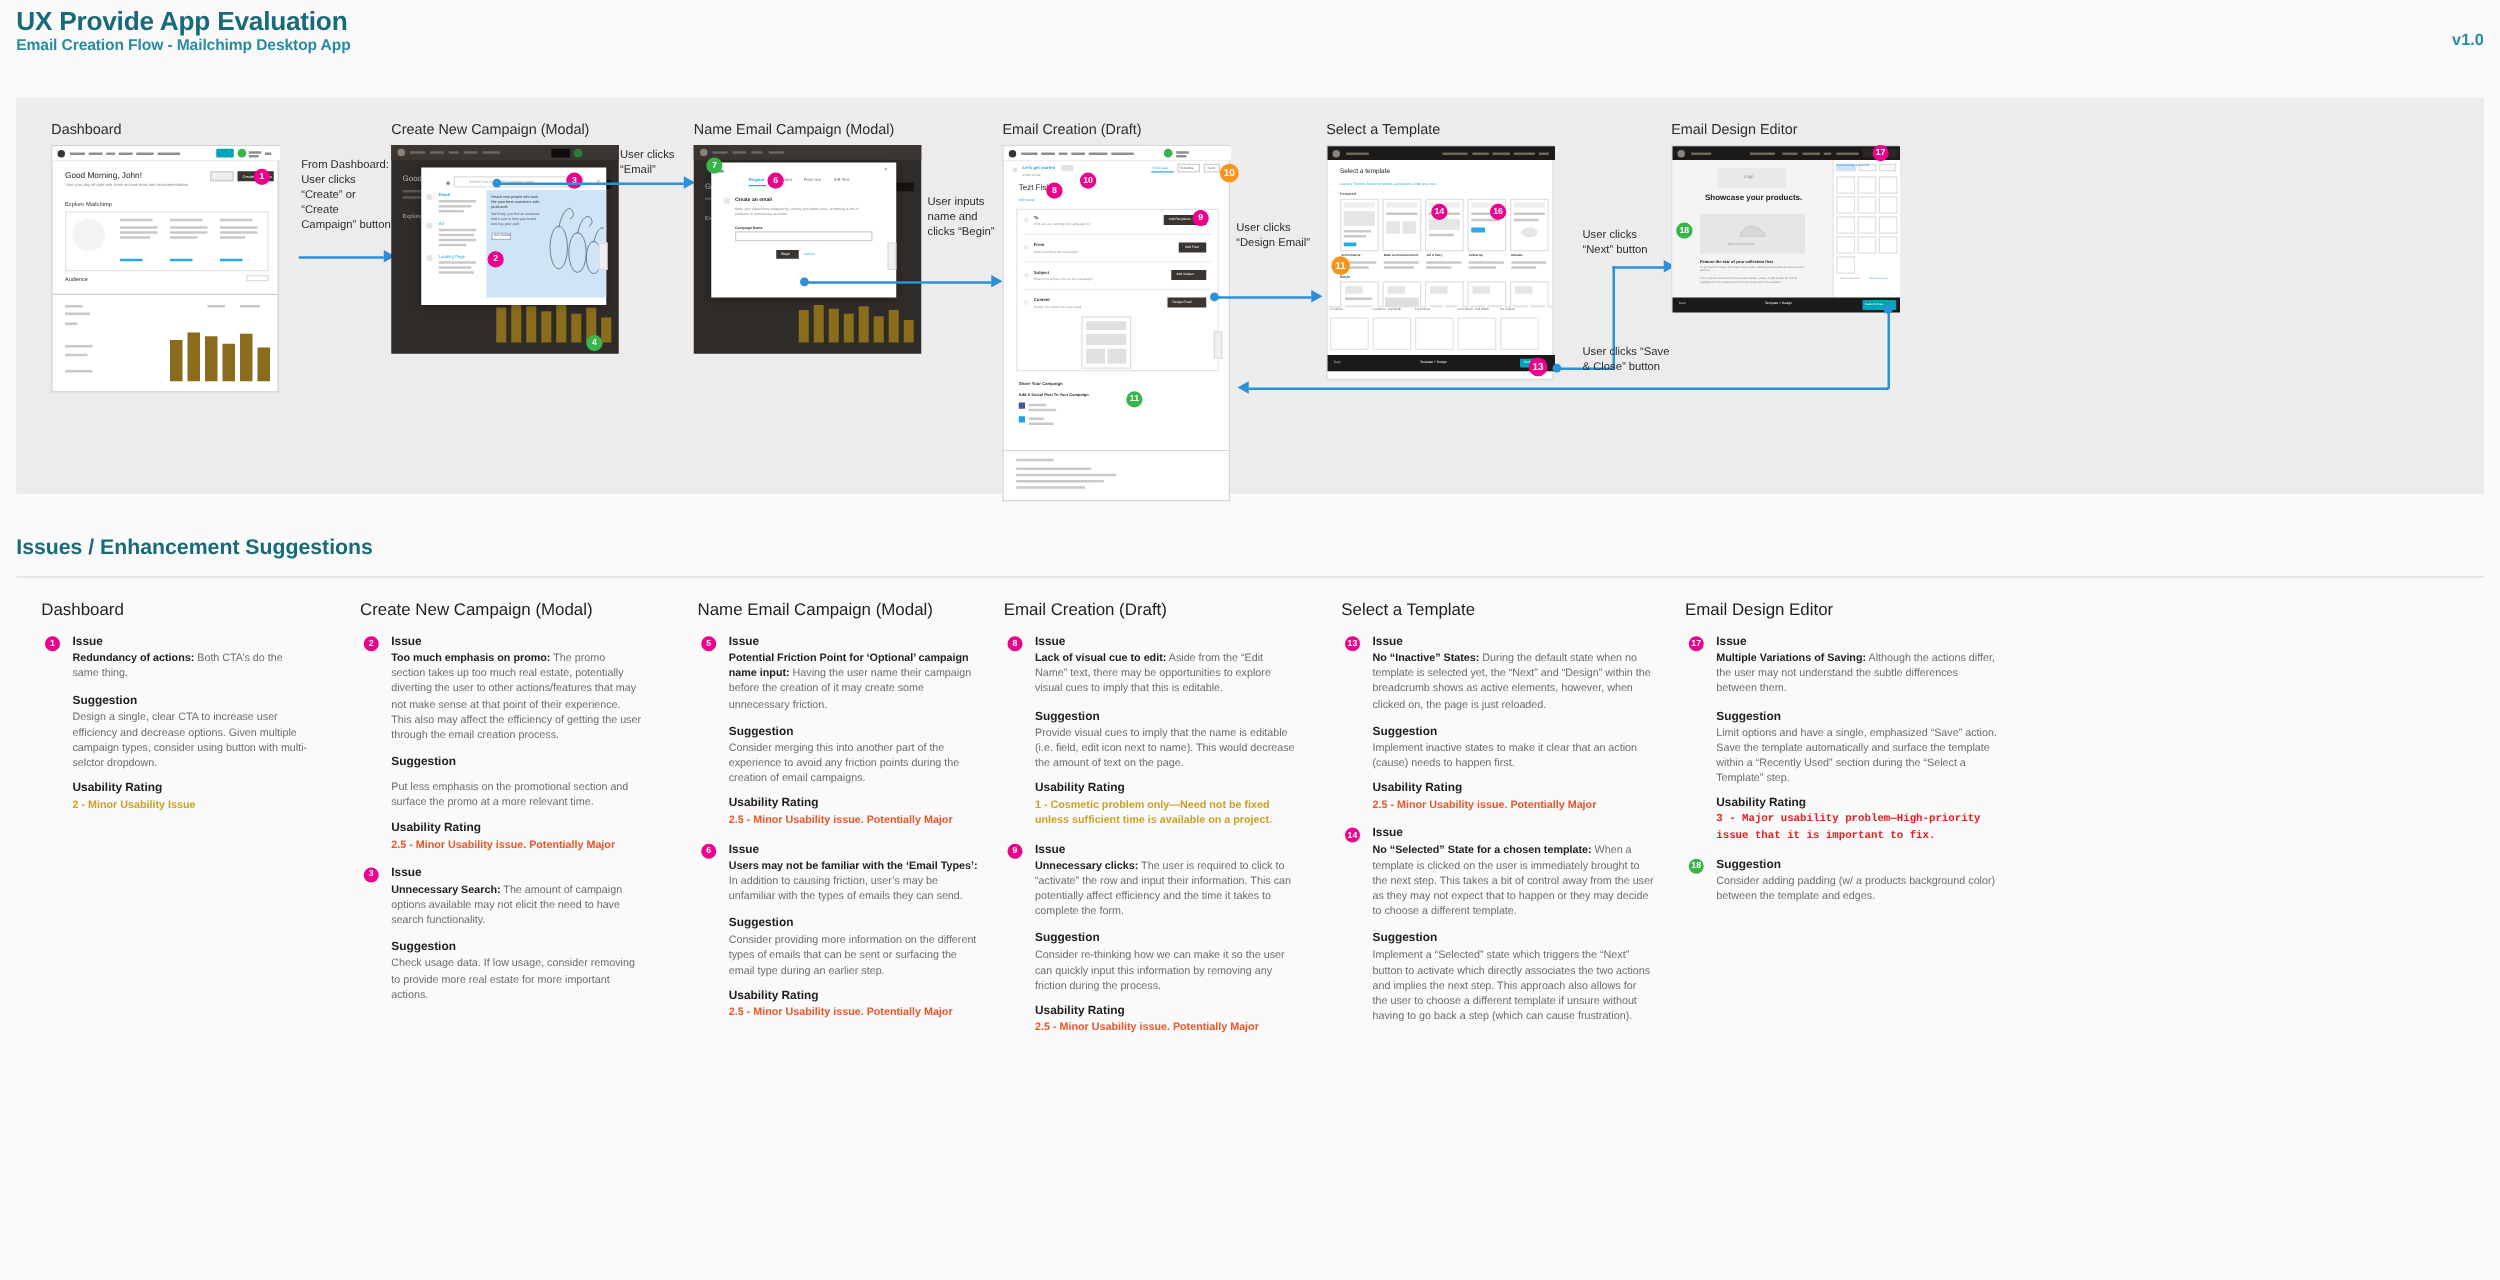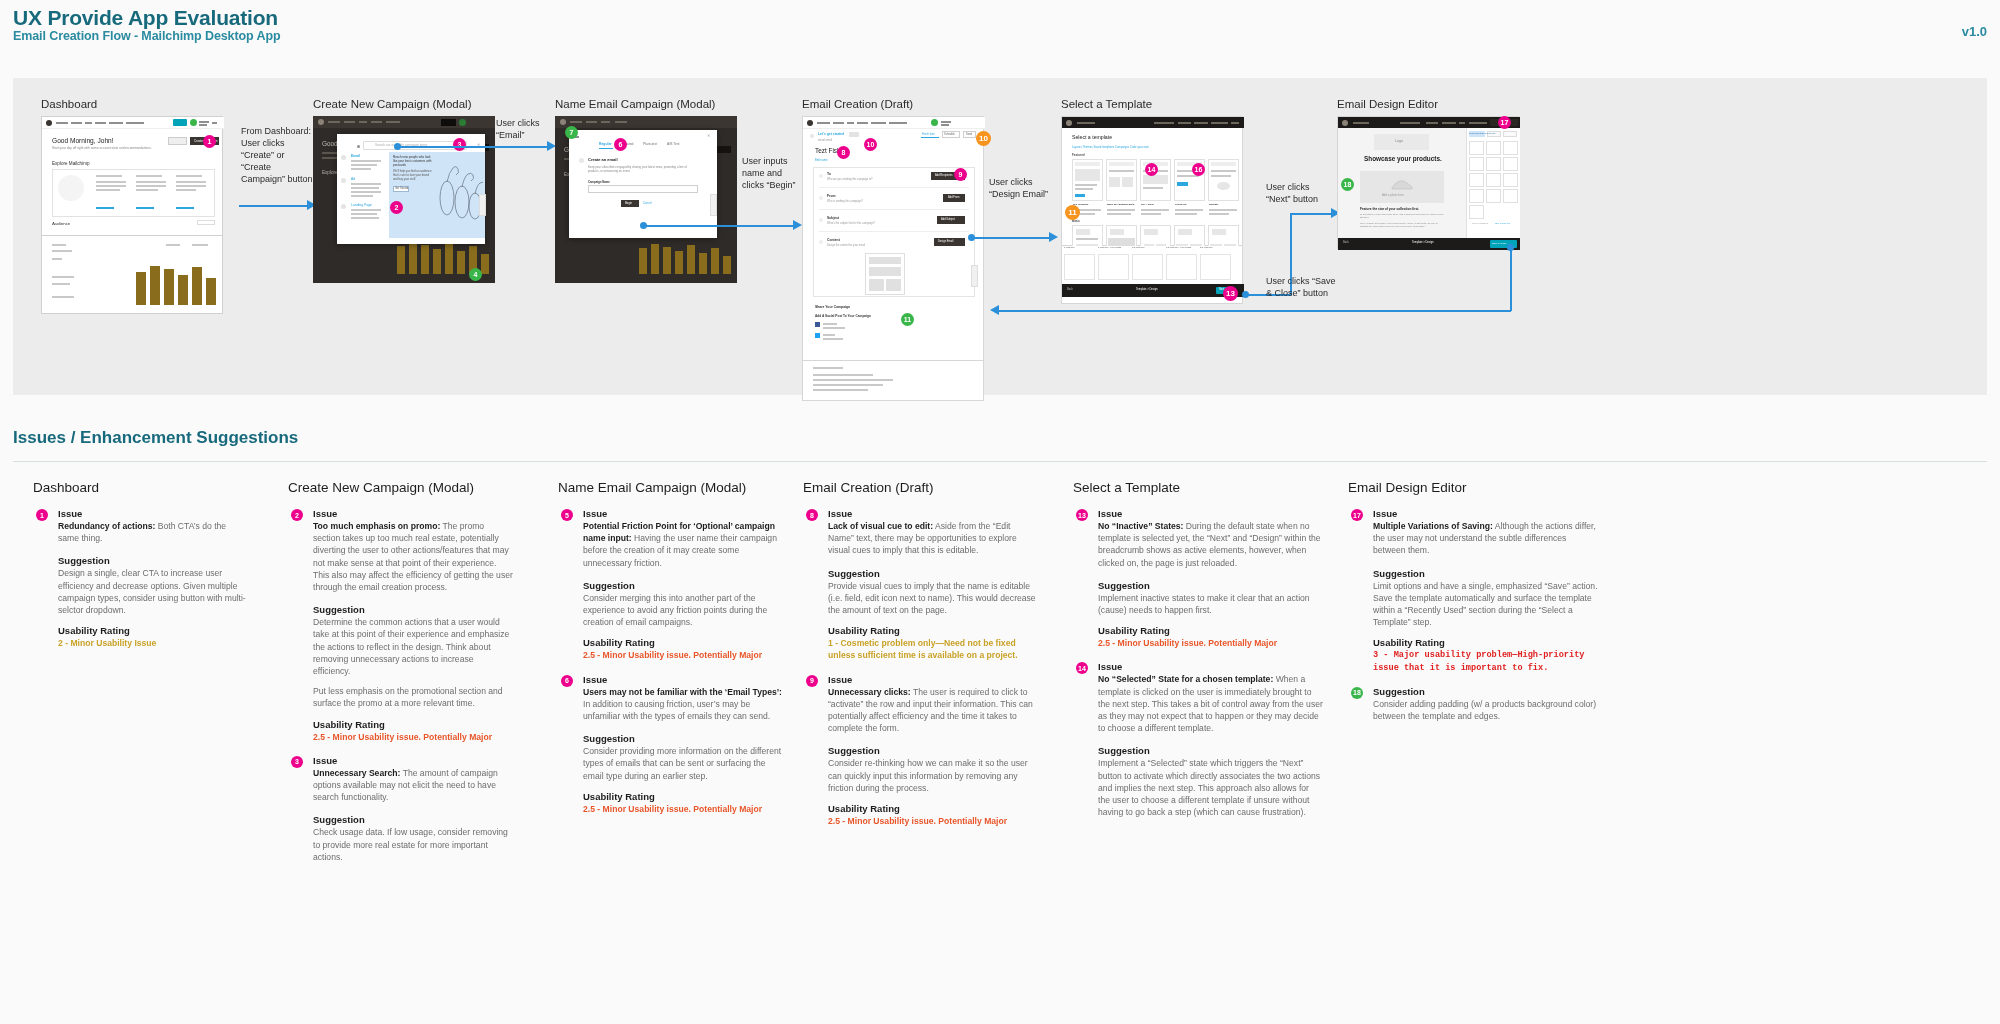--- a/index.html
+++ b/index.html
@@ -622,21 +622,20 @@
 
   <div class="col" style="left:288px; width:225px;">
     <div class="col-head">Create New Campaign (Modal)</div>
     <div class="entry">
       <div class="ebadge pink">2</div>
       <div class="lbl">Issue</div>
       <div class="body-txt"><b>Too much emphasis on promo:</b><span> The promo section takes up too much real estate, potentially diverting the user to other actions/features that may not make sense at that point of their experience. This also may affect the efficiency of getting the user through the email creation process.</span></div>
     </div>
     <div class="blk">
       <div class="lbl">Suggestion</div>
-      <div class="body-txt">Determine the common actions that a user would take at this point of their experience and emphasize the actions to reflect in the design. Think about removing unnecessary actions to increase efficiency.</div>
       <div class="body-txt p2">Put less emphasis on the promotional section and surface the promo at a more relevant time.</div>
     </div>
     <div class="blk">
       <div class="lbl">Usability Rating</div>
       <div class="rating orange">2.5 - Minor Usability issue. Potentially Major</div>
     </div>
     <div class="entry" style="margin-top:12px;">
       <div class="ebadge pink">3</div>
       <div class="lbl">Issue</div>
       <div class="body-txt"><b>Unnecessary Search:</b><span> The amount of campaign options available may not elicit the need to have search functionality.</span></div>

